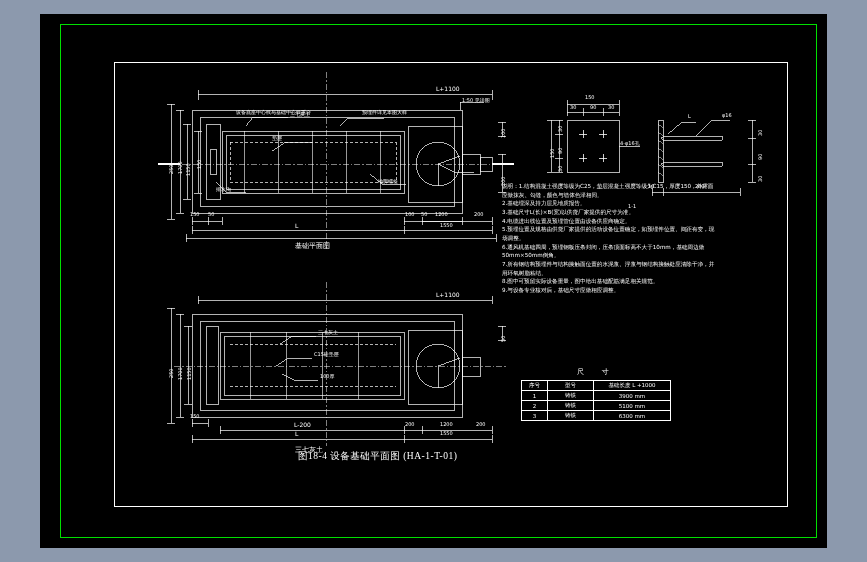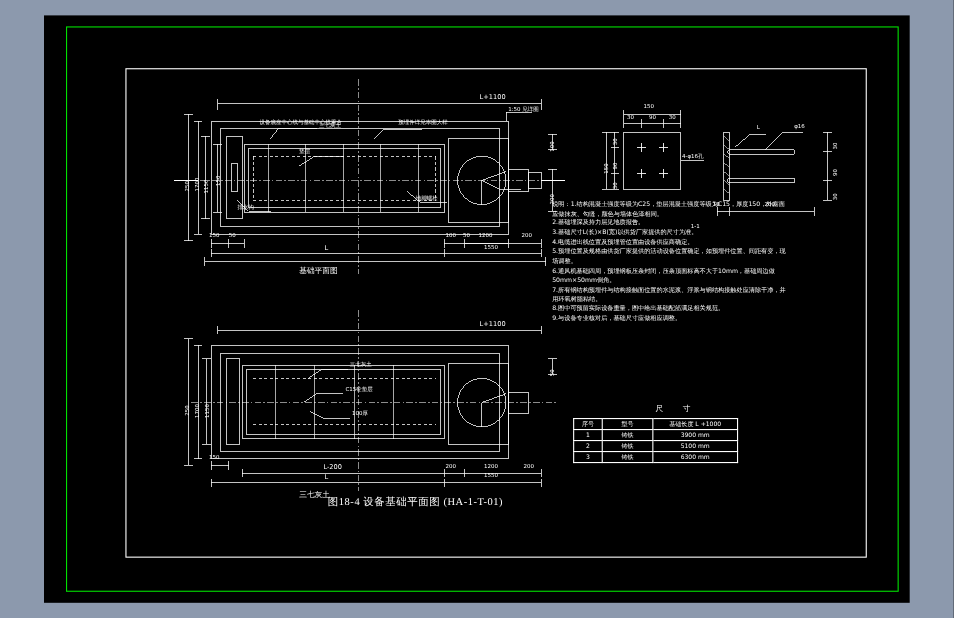--- a/index.html
+++ b/index.html
@@ -26,21 +26,21 @@
   .cadtext{
     position:absolute;
     color:#ffffff;
     font-family:"DejaVu Sans", sans-serif;
     white-space:nowrap;
     line-height:1.15;
     letter-spacing:0px;
   }
   .t5{font-size:5px;}
   .t6{font-size:6px;}
-  .t7{font-size:7px;}
+  .t7{font-size:7px;margin-left:23px;}
   .vert{ transform-origin:left top; }
   .notes{
     position:absolute;left:462px;top:168px;width:215px;
     color:#fff;font-size:5.6px;line-height:1.55;
     font-family:"DejaVu Sans", sans-serif;
   }
   .notes div{white-space:normal;}
   .dimtbl{
     position:absolute;left:481px;top:366px;
   }
@@ -48,21 +48,21 @@
   .dimtbl td{
     border:1px solid #ffffff;color:#ffffff;
     font-size:5.5px;text-align:center;
     font-family:"DejaVu Sans", sans-serif;
     padding:1px 0;
   }
   .dimtbl .c1{width:25px;}
   .dimtbl .c2{width:45px;}
   .dimtbl .c3{width:76px;}
   .tbl-title{
-    position:absolute;left:556px;top:353px;color:#fff;font-size:7px;
+    position:absolute;left:537px;top:353px;color:#fff;font-size:7px;
     font-family:Liberation Serif, serif;letter-spacing:8px;
   }
   .title-main{
     position:absolute;left:258px;top:436px;color:#ffffff;
     font-size:9.5px;font-family:Liberation Serif, serif;
     letter-spacing:0.5px;
   }
 </style>
 </head>
 <body>

